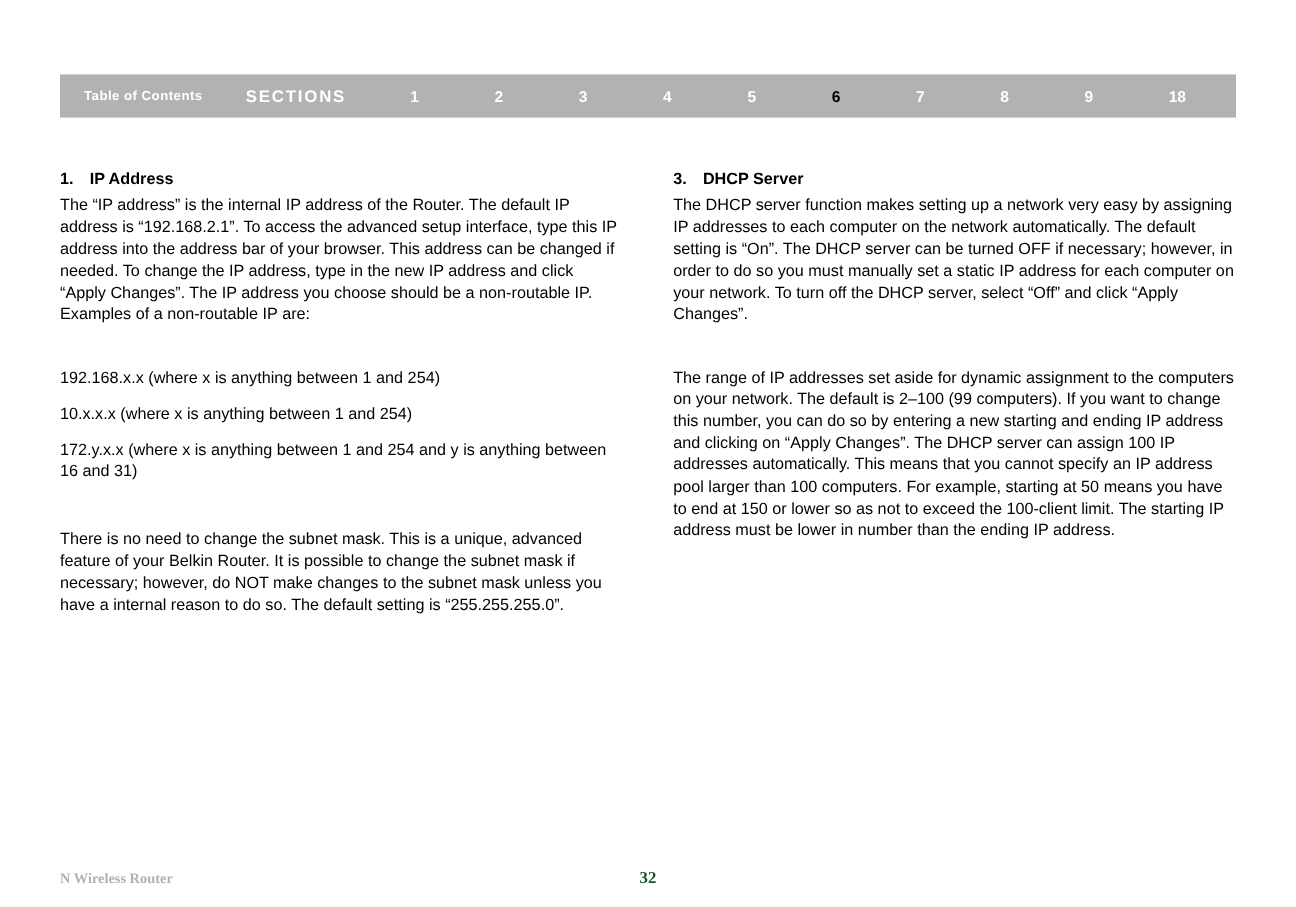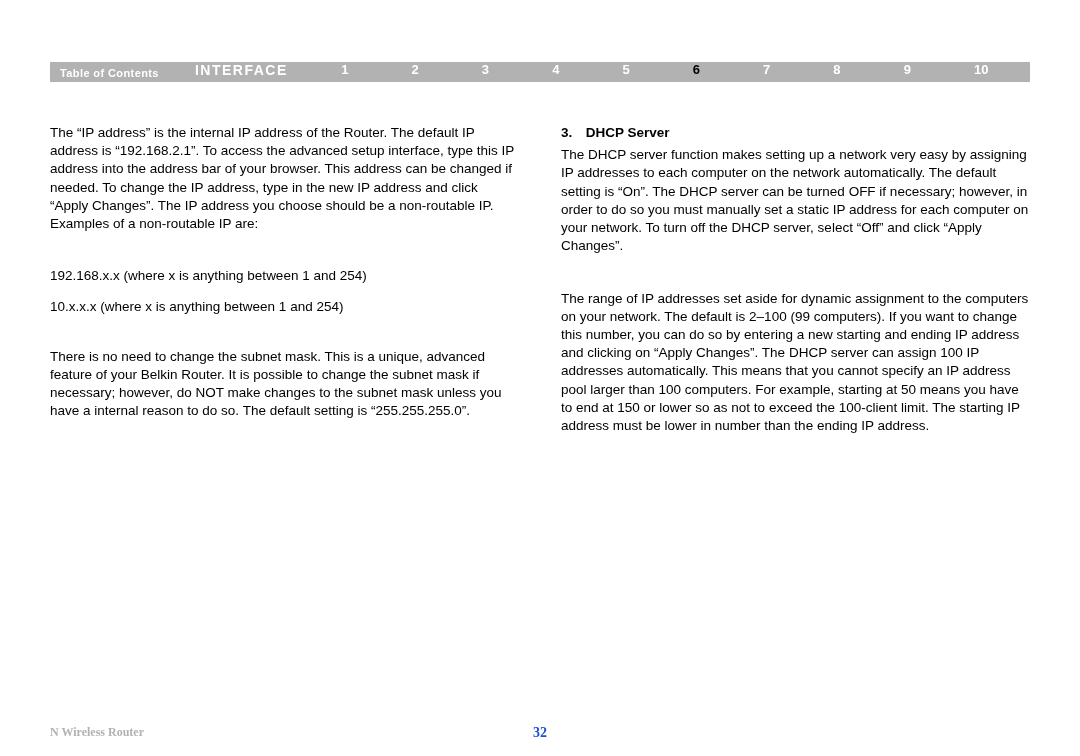--- a/index.html
+++ b/index.html
@@ -21,27 +21,28 @@
   }
   .title {
     font-weight: 700;
     letter-spacing: 0.5px;
     font-size: 19px;
     color: #000000;
     text-transform: uppercase;
   }
   .navbar {
     margin-top: 14px;
-    height: 20px;
+    height: 36px;
     background: #b2b2b2;
     display: flex;
-    align-items: flex-start;
+    align-items: center;
     font-size: 12px;
     font-weight: 700;
     color: #ffffff;
+    padding-left: 10px;
   }
   .toc {
     padding: 0 10px;
     line-height: 22px;
     font-size: 11px;
     letter-spacing: 0.4px;
   }
   .sections-label {
     padding: 0 22px 0 26px;
     font-size: 14px;
@@ -99,56 +100,58 @@
   }
   .footer-product {
     color: #b2b2b2;
     font-size: 12px;
     font-weight: 700;
   }
   .footer-page {
     position: absolute;
     left: 50%;
     transform: translateX(-50%);
-    color: #1d4ed8;
+    color: #14532d;
     font-size: 14px;
     font-weight: 700;
   }
 </style>
 </head>
 <body>
 
 <div class="page">
 
 
   <div class="navbar">
     <div class="toc">Table of Contents</div>
-    <div class="sections-label">INTERFACE</div>
+    <div class="sections-label">SECTIONS</div>
     <div class="sections-numbers">
       <span class="section-num">1</span>
       <span class="section-num">2</span>
       <span class="section-num">3</span>
       <span class="section-num">4</span>
       <span class="section-num">5</span>
       <span class="section-num active">6</span>
       <span class="section-num">7</span>
       <span class="section-num">8</span>
       <span class="section-num">9</span>
-      <span class="section-num">10</span>
+      <span class="section-num">18</span>
     </div>
   </div>
 
   <div class="content">
     <div class="col">
+      <div class="section-head">1. IP Address</div>
       <div class="para">The “IP address” is the internal IP address of the Router. The default IP address is “192.168.2.1”. To access the advanced setup interface, type this IP address into the address bar of your browser. This address can be changed if needed. To change the IP address, type in the new IP address and click “Apply Changes”. The IP address you choose should be a non-routable IP. Examples of a non-routable IP are:</div>
 
       <div style="height:16px"></div>
 
       <div class="example-line">192.168.x.x (where x is anything between 1 and 254)</div>
       <div class="example-line">10.x.x.x (where x is anything between 1 and 254)</div>
+      <div class="para">172.y.x.x (where x is anything between 1 and 254 and y is anything between 16 and 31)</div>
 
       <div style="height:20px"></div>
 
       <div class="para">There is no need to change the subnet mask. This is a unique, advanced feature of your Belkin Router. It is possible to change the subnet mask if necessary; however, do NOT make changes to the subnet mask unless you have a internal reason to do so. The default setting is “255.255.255.0”.</div>
     </div>
 
     <div class="col">
       <div class="section-head">3. DHCP Server</div>
       <div class="para">The DHCP server function makes setting up a network very easy by assigning IP addresses to each computer on the network automatically. The default setting is “On”. The DHCP server can be turned OFF if necessary; however, in order to do so you must manually set a static IP address for each computer on your network. To turn off the DHCP server, select “Off” and click “Apply Changes”.</div>
 

